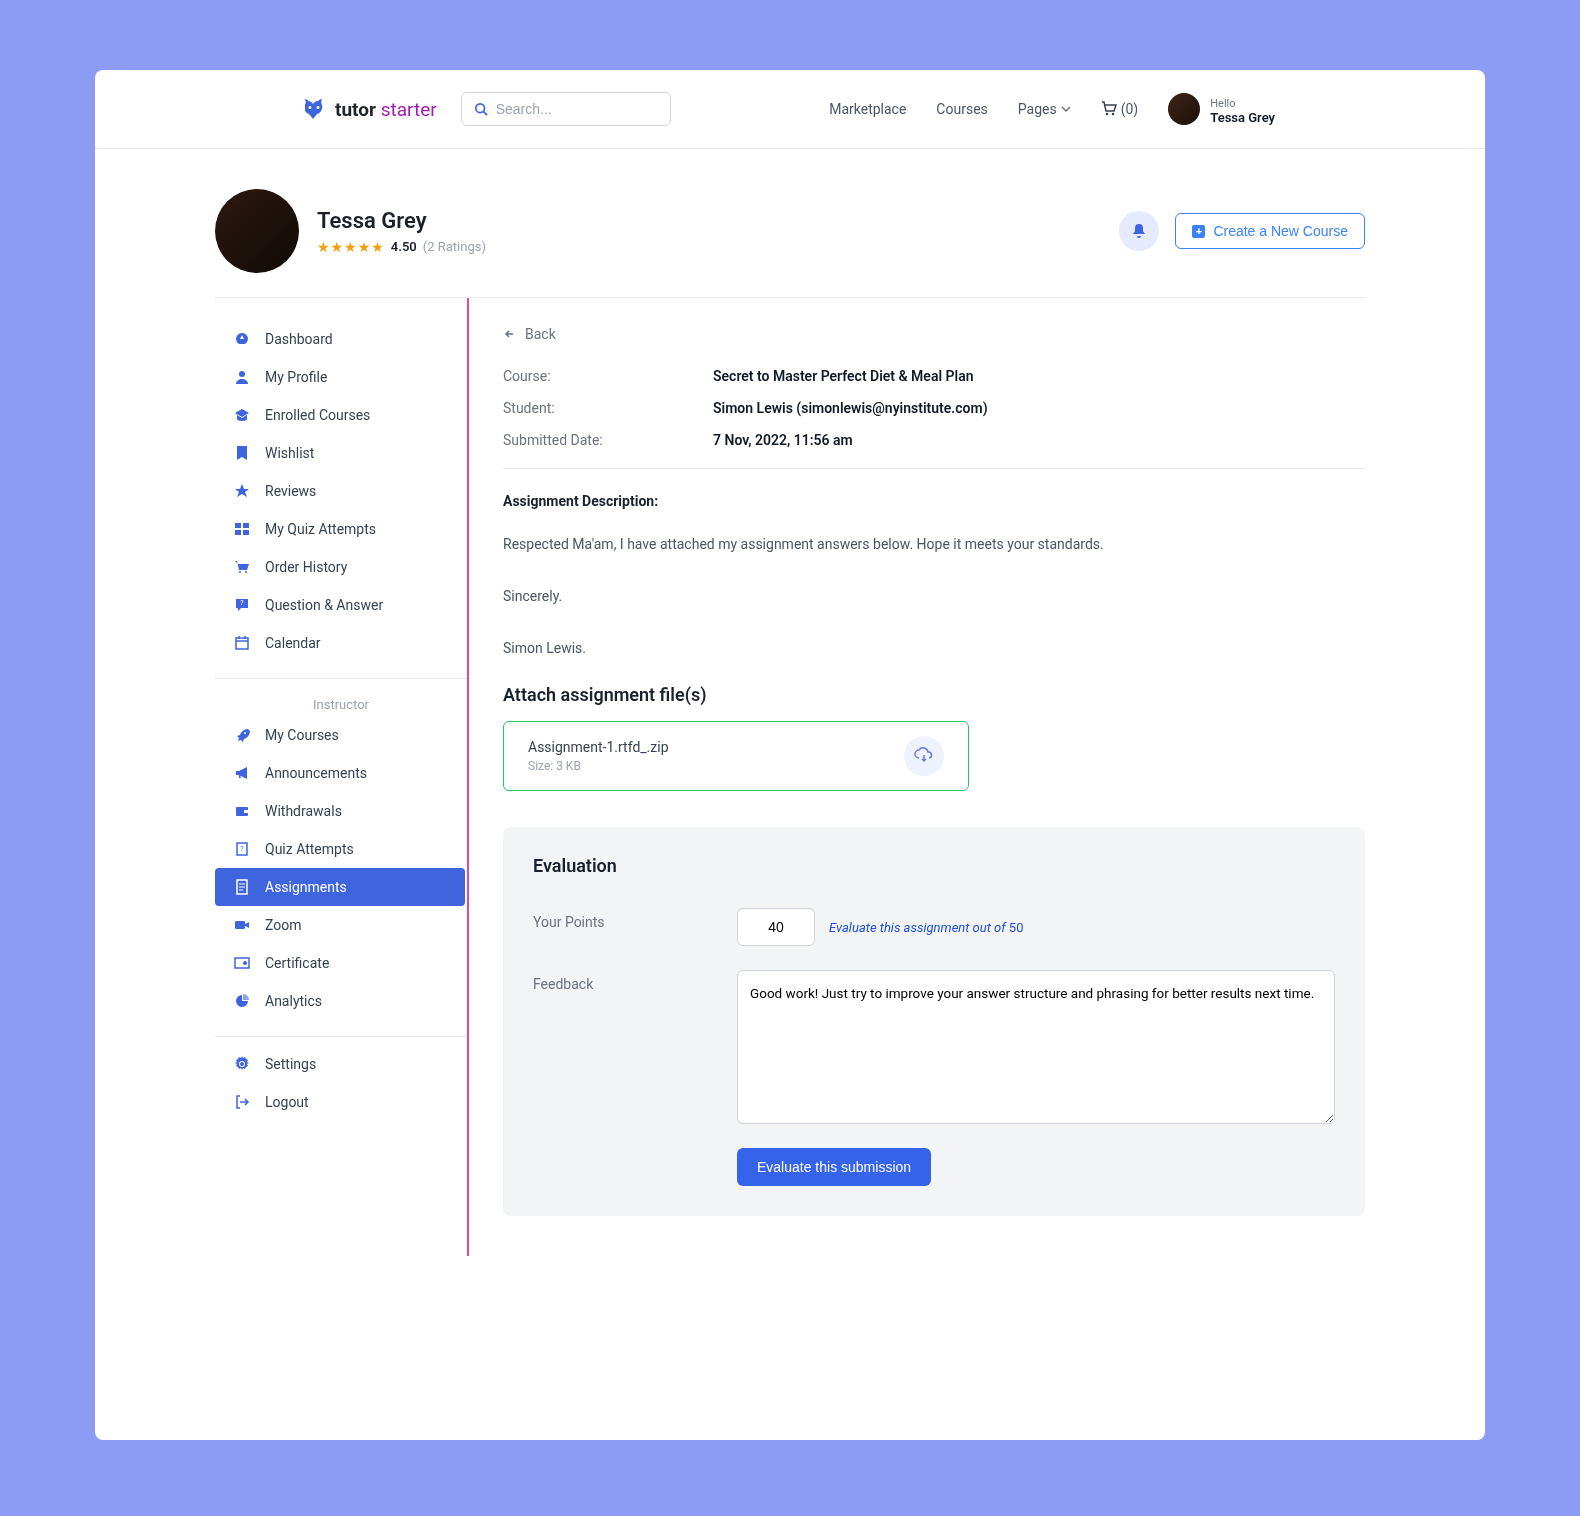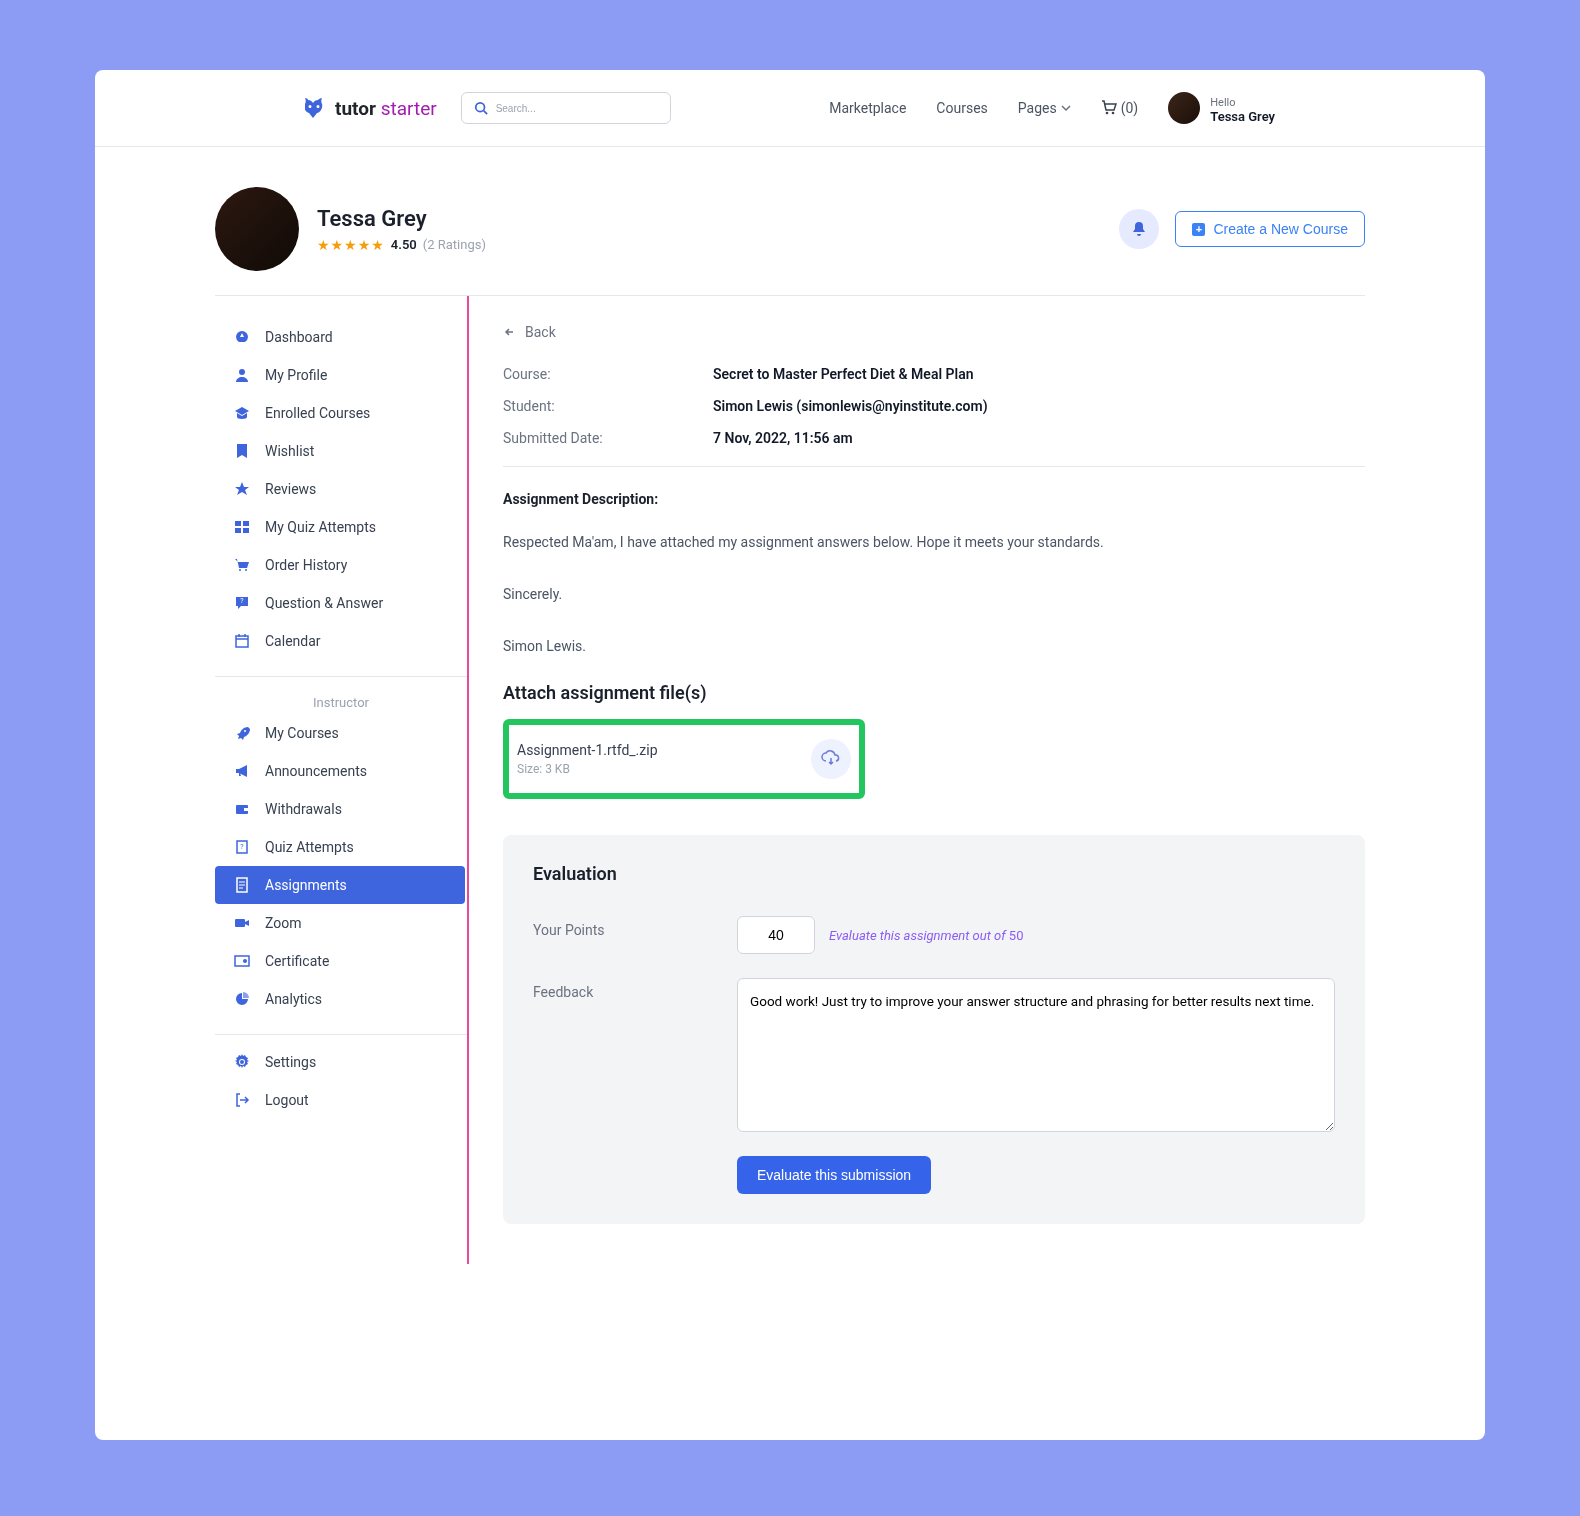--- a/index.html
+++ b/index.html
@@ -43,21 +43,21 @@
       padding: 8px 12px;
       width: 210px;
       display: flex;
       align-items: center;
       gap: 8px;
       color: #9ca3af;
     }
     .search-box input {
       border: none;
       outline: none;
-      font-size: 10px;
+      font-size: 14px;
       width: 100%;
       color: #701a75;
     }
     .search-box input::placeholder { color: #9ca3af; }
     .topnav {
       margin-left: auto;
       display: flex;
       align-items: center;
       gap: 30px;
     }
@@ -233,24 +233,24 @@
       color: #4b5563;
       line-height: 1.7;
       margin-bottom: 10px;
     }
     .attach-heading {
       font-size: 18px;
       font-weight: 600;
       margin: 24px 0 16px;
     }
     .file-card {
-      border: 6px solid #22c55e;
+      border: 1px solid #22c55e;
       border-radius: 6px;
-      padding: 14px 8px;
-      width: 362px;
+      padding: 14px 24px;
+      width: 466px;
       display: flex;
       align-items: center;
       justify-content: space-between;
     }
     .file-info .fname { font-size: 14px; color: #374151; margin-bottom: 4px; }
     .file-info .fsize { font-size: 12px; color: #9ca3af; }
     .dl-btn {
       width: 40px;
       height: 40px;
       border-radius: 50%;
@@ -290,21 +290,21 @@
     }
     .points-input {
       border: 1px solid #d1d5db;
       border-radius: 6px;
       padding: 10px 12px;
       width: 78px;
       font-size: 14px;
       text-align: center;
     }
     .hint {
-      color: #8b5cf6;
+      color: #1d4ed8;
       font-style: italic;
       font-size: 13px;
     }
     .hint .max { font-style: normal; }
     .feedback-ta {
       border: 1px solid #d1d5db;
       border-radius: 6px;
       padding: 12px;
       width: 100%;
       height: 154px;

